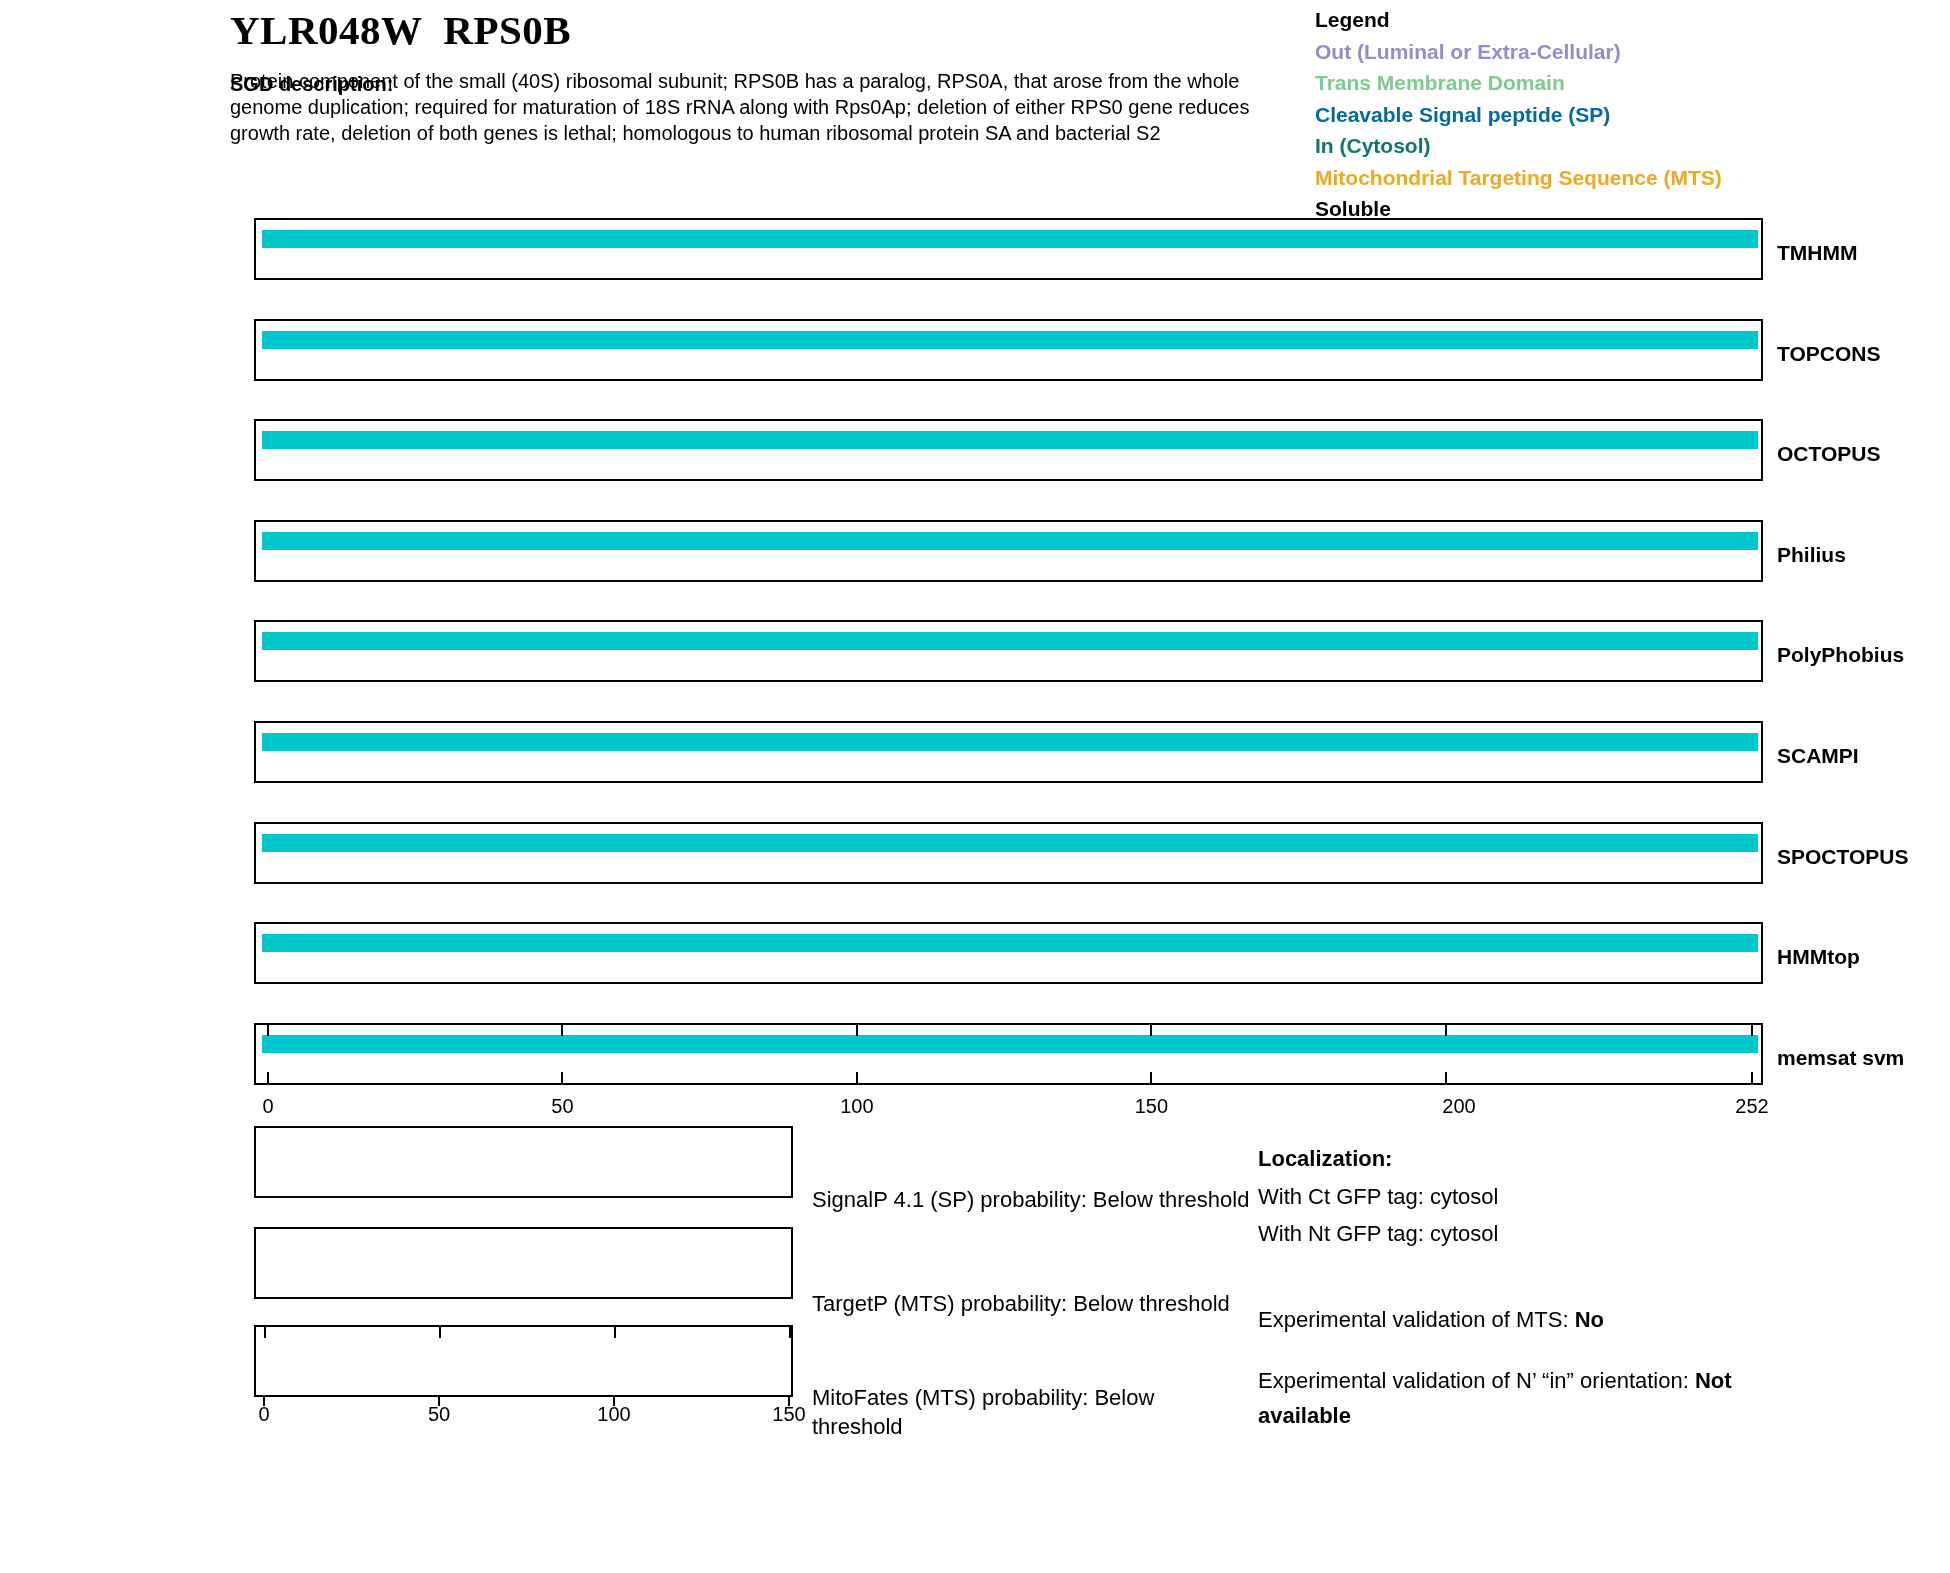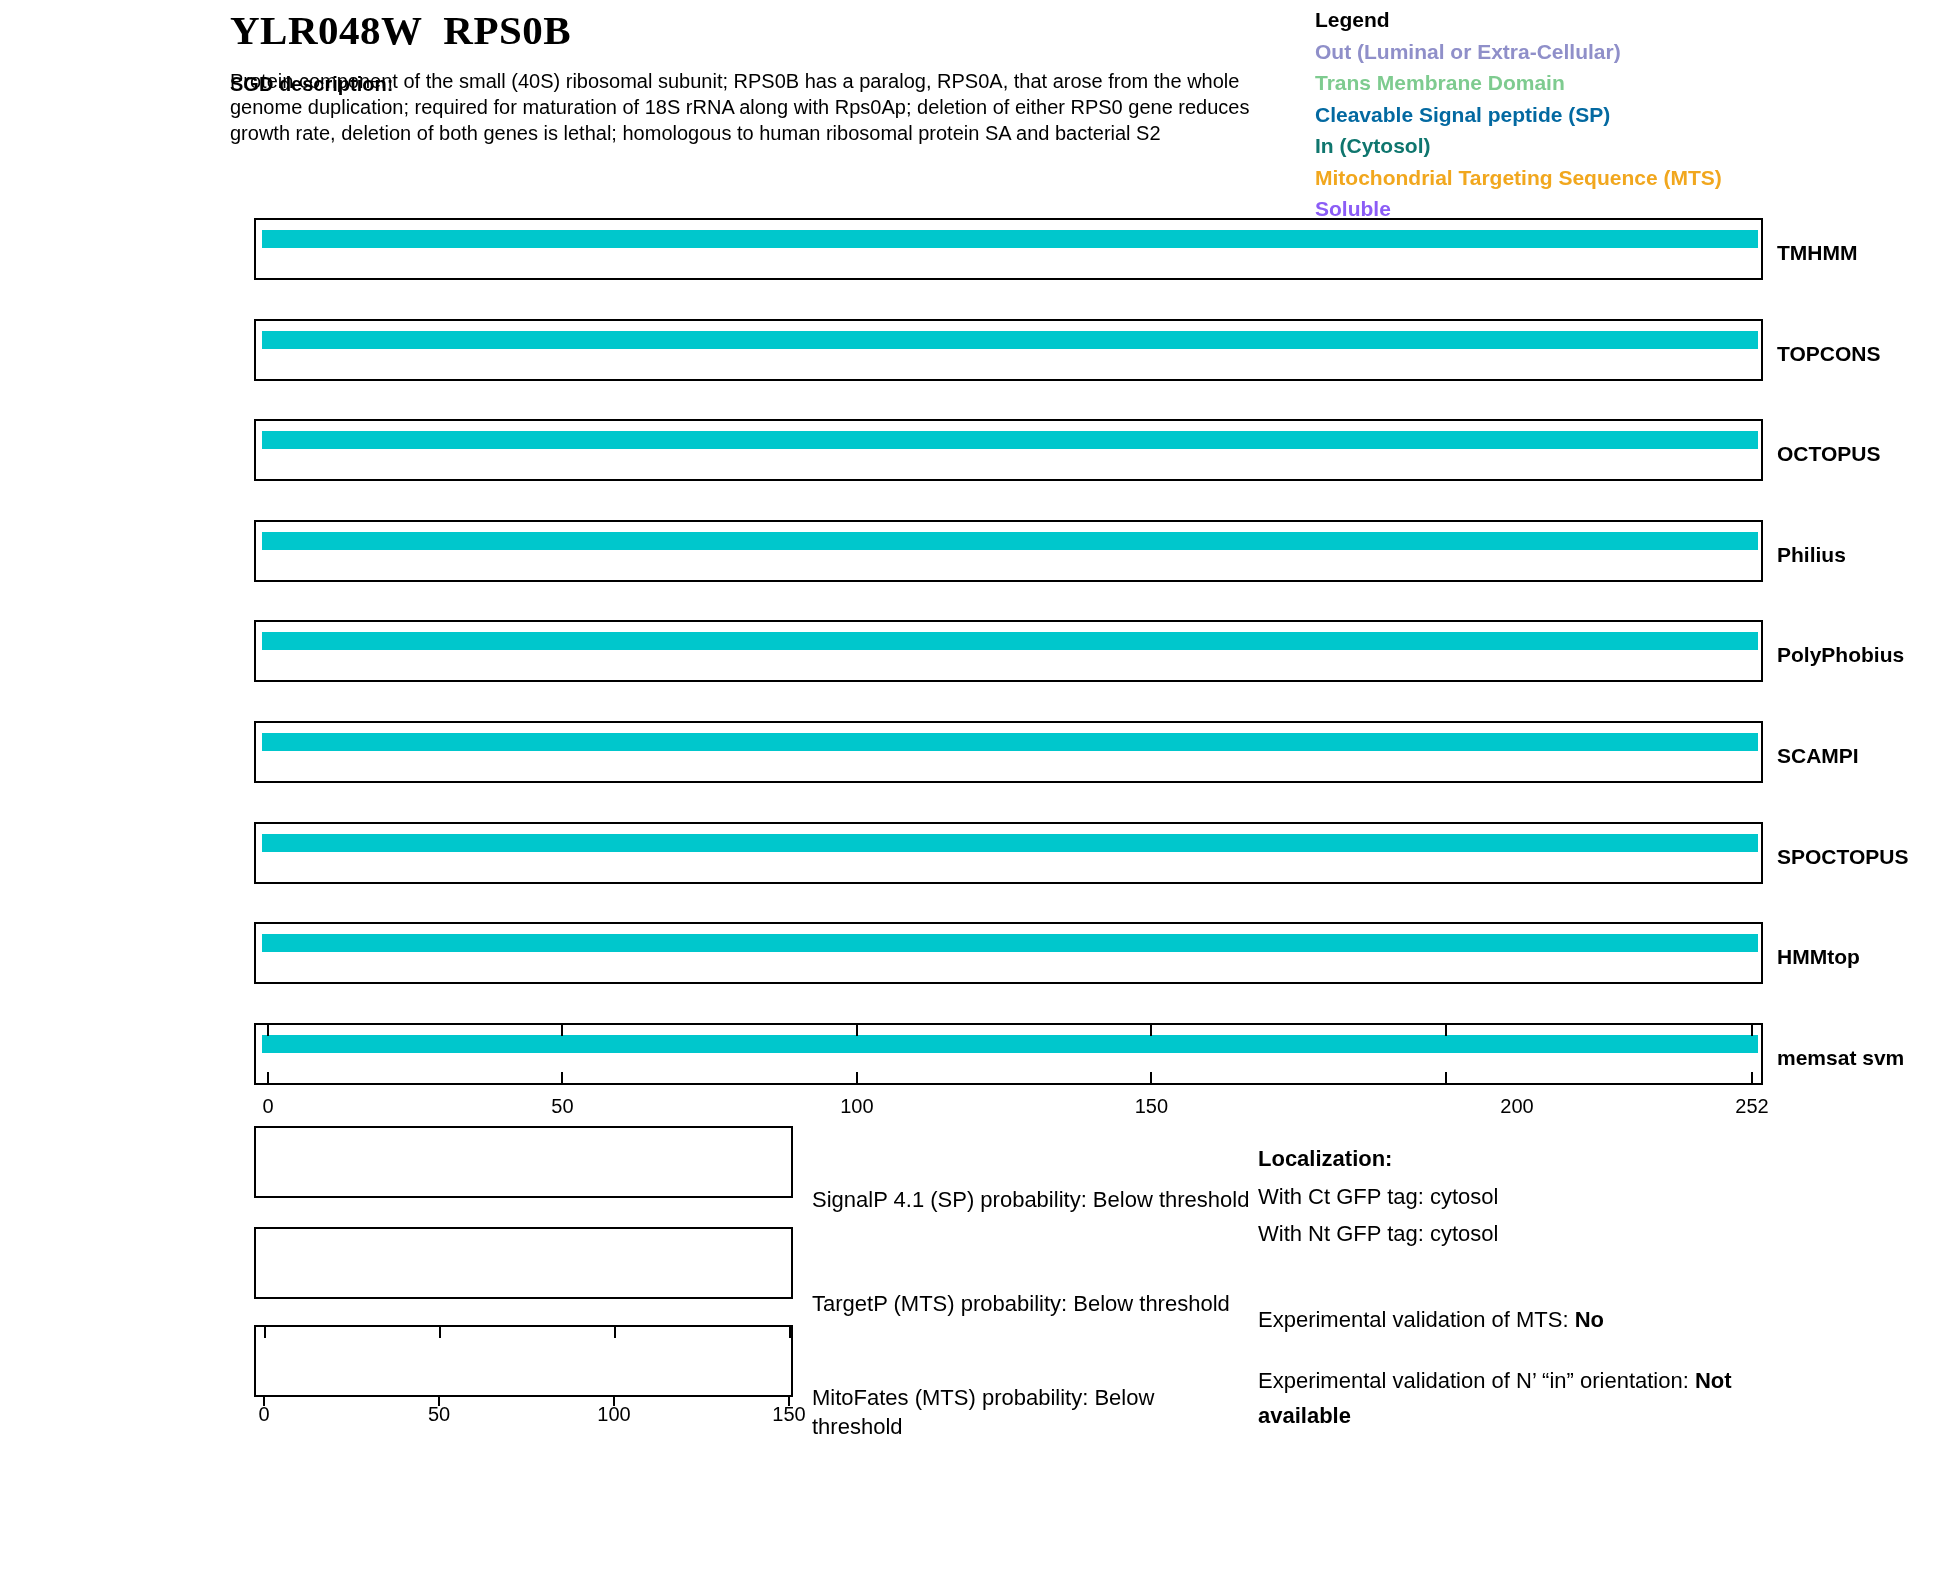--- a/index.html
+++ b/index.html
@@ -47,21 +47,21 @@
   <div class="abs" id="sgd-heading">SGD description:</div>
   <div class="abs" id="sgd-desc">Protein component of the small (40S) ribosomal subunit; RPS0B has a paralog, RPS0A, that arose from the whole genome duplication; required for maturation of 18S rRNA along with Rps0Ap; deletion of either RPS0 gene reduces growth rate, deletion of both genes is lethal; homologous to human ribosomal protein SA and bacterial S2</div>
 
   <div class="abs" id="legend">
     <span class="leg-item">Legend</span>
     <span class="leg-item" style="color: rgb(143, 143, 201);">Out (Luminal or Extra-Cellular)</span>
     <span class="leg-item" style="color: rgb(126, 203, 143);">Trans Membrane Domain</span>
     <span class="leg-item" style="color: #0369a1;">Cleavable Signal peptide (SP)</span>
     <span class="leg-item" style="color: #0f766e;">In (Cytosol)</span>
     <span class="leg-item" style="color: rgb(241, 167, 30);">Mitochondrial Targeting Sequence (MTS)</span>
-    <span class="leg-item" style="color: #8b5cf6;">Soluble</span>
+    <span class="leg-item" style="color: #000000;">Soluble</span>
   </div>
 
   <div class="track" style="top:218px">
     <div class="tbox">
         <div class="bars">
           <div class="seg" style="left: 0%; width: 100%; background: rgb(0, 199, 204);"></div>
         </div>
       </div>
     <div class="tlabel">TMHMM</div>
   </div>
@@ -140,21 +140,21 @@
         <span class="tick bottom" style="left: 1495.03px;"></span>
       </div>
     <div class="tlabel">memsat svm</div>
   </div>
 
   <div id="main-axis">
       <span class="axlab" style="left: 268px;">0</span>
       <span class="axlab" style="left: 562.45px;">50</span>
       <span class="axlab" style="left: 856.9px;">100</span>
       <span class="axlab" style="left: 1151.35px;">150</span>
-      <span class="axlab" style="left: 1517px;">200</span>
+      <span class="axlab" style="left: 1459px;">200</span>
       <span class="axlab" style="left: 1752.03px;">252</span>
     </div>
 
   <div class="sbox" style="top:1126px"></div>
   <div class="sbox" style="top:1227px"></div>
   <div class="sbox" style="top:1325px" id="mitofates-box">
       <span class="tick top" style="left: 8px;"></span>
       <span class="tick top" style="left: 183px;"></span>
       <span class="tick top" style="left: 358px;"></span>
       <span class="tick top" style="left: 533px;"></span>

